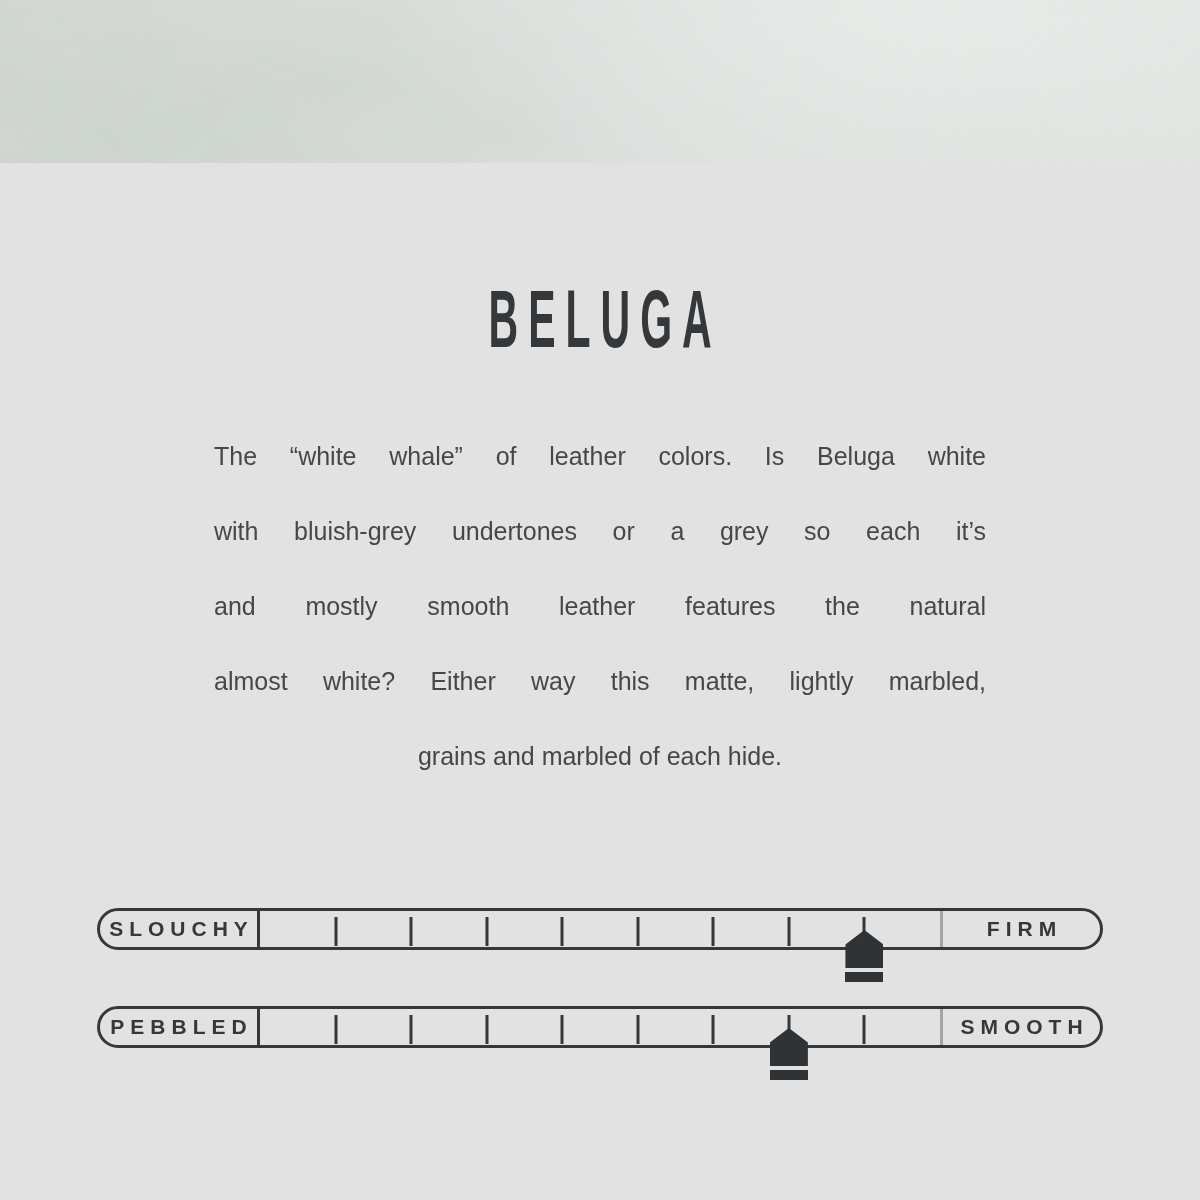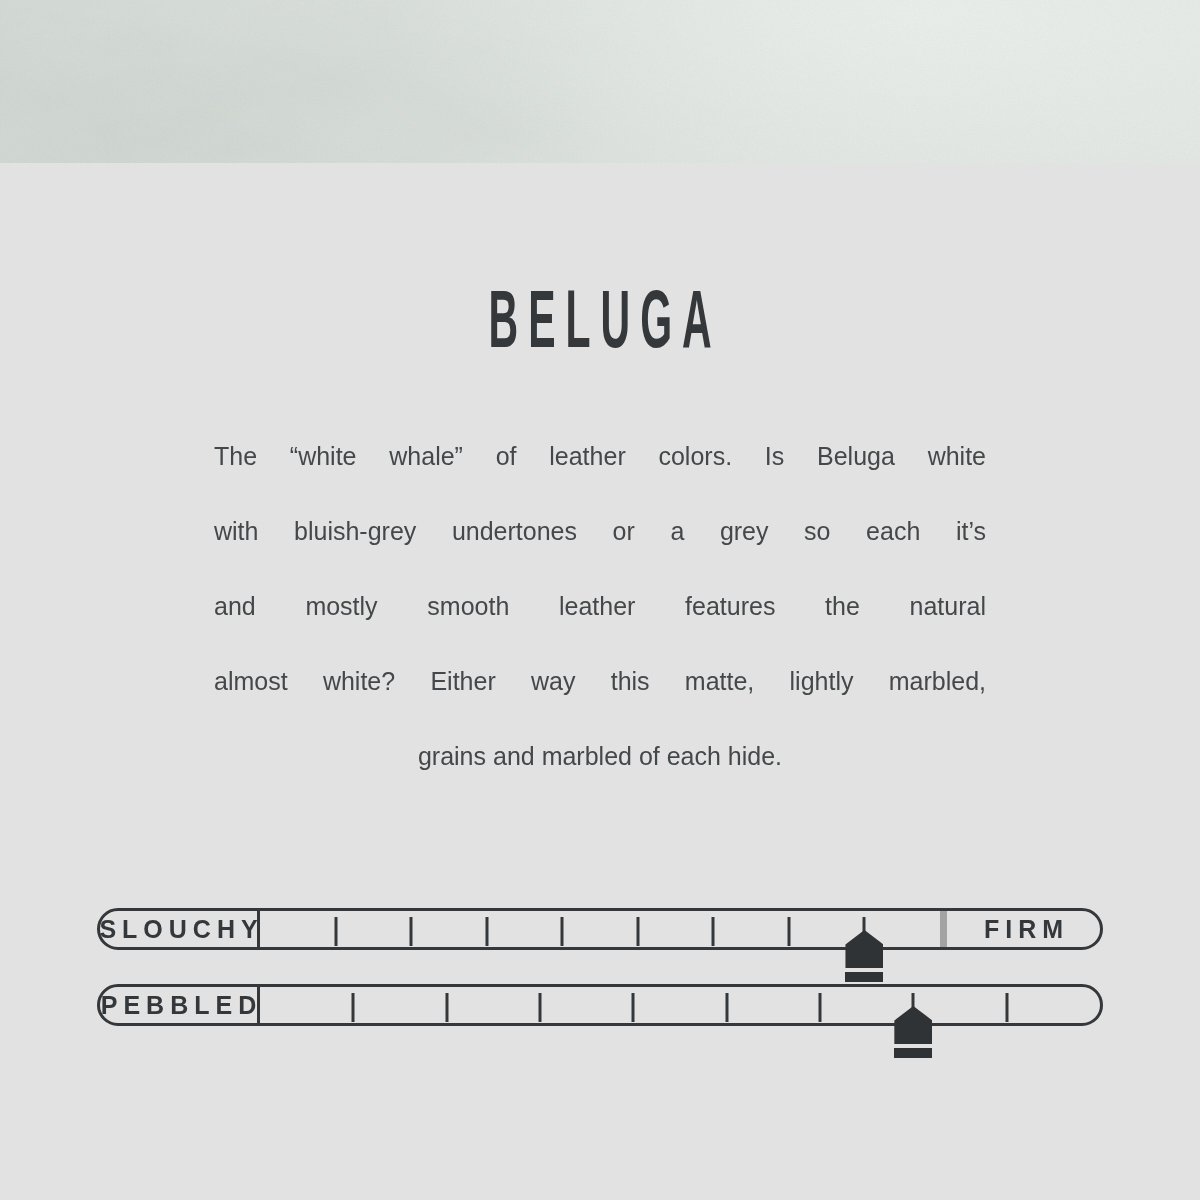--- a/index.html
+++ b/index.html
@@ -45,27 +45,27 @@
   .dline.c{text-align:center;}
 
   
   .slider{
     position:relative;box-sizing:border-box;
     width:1006px;height:42px;margin:0 auto;
     border:3px solid #35383b;border-radius:21px;
     display:flex;
   }
   .slider-1{margin-top:114px;}
-  .slider-2{margin-top:34px;}
+  .slider-2{margin-top:56px;}
   .sec{display:flex;align-items:center;justify-content:center;box-sizing:border-box;}
   .sec-left{width:160px;border-right:3px solid #35383b;}
-  .sec-right{width:160px;border-left:7px solid #a3a3a3;}
+  .sec-right{width:160px;border-left:3px solid #a3a3a3;}
   .sec-mid{flex:1;position:relative;}
   .slabel{
-    font-size:25px;font-weight:700;color:#35383b;
+    font-size:21px;font-weight:700;color:#35383b;
     letter-spacing:6px;text-indent:6px;white-space:nowrap;
   }
   .tick{
     position:absolute;top:6px;width:3px;height:29px;
     background:#35383b;transform:translateX(-50%);
   }
   .marker{
     position:absolute;top:19px;width:38px;
     transform:translateX(-50%);
     display:flex;flex-direction:column;align-items:center;
@@ -143,15 +143,18 @@
       </div>
     <div class="tick" style="left: 11.1111%;"></div>
         <div class="tick" style="left: 22.2222%;"></div>
         <div class="tick" style="left: 33.3333%;"></div>
         <div class="tick" style="left: 44.4444%;"></div>
         <div class="tick" style="left: 55.5556%;"></div>
         <div class="tick" style="left: 66.6667%;"></div>
         <div class="tick" style="left: 77.7778%;"></div>
         <div class="tick" style="left: 88.8889%;"></div>
       </div>
+    <div class="sec sec-right">
+      <span class="slabel">SMOOTH</span>
+    </div>
   </div>
 
 </div>
 
 </body></html>

